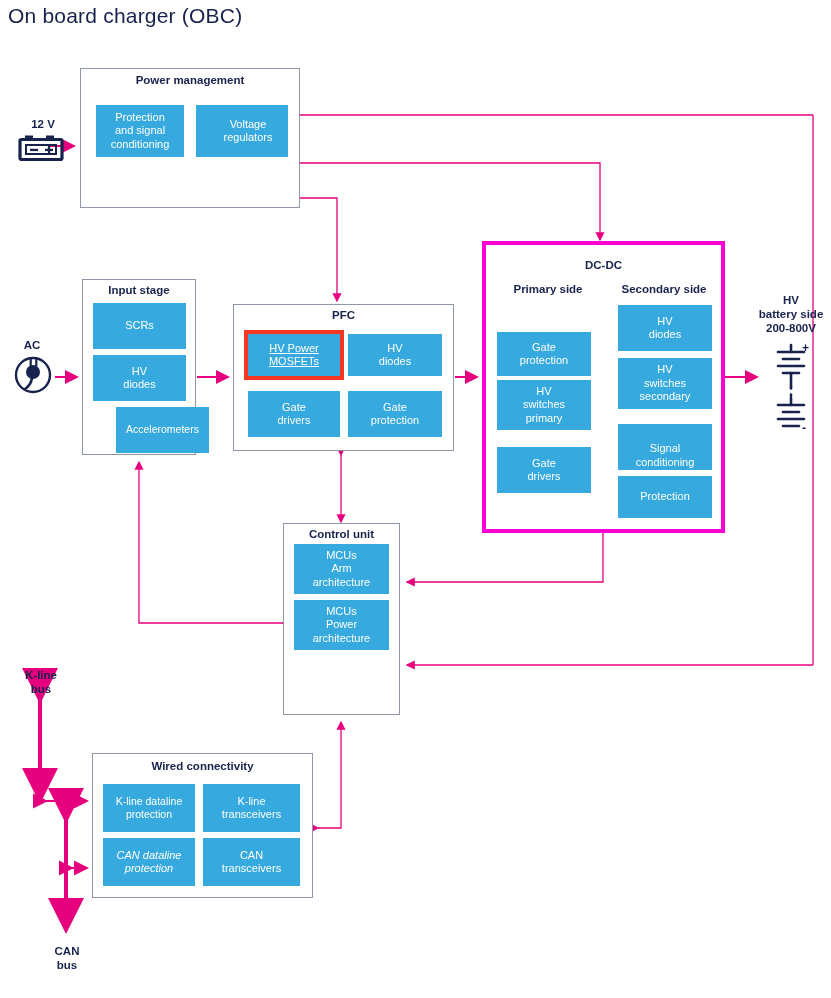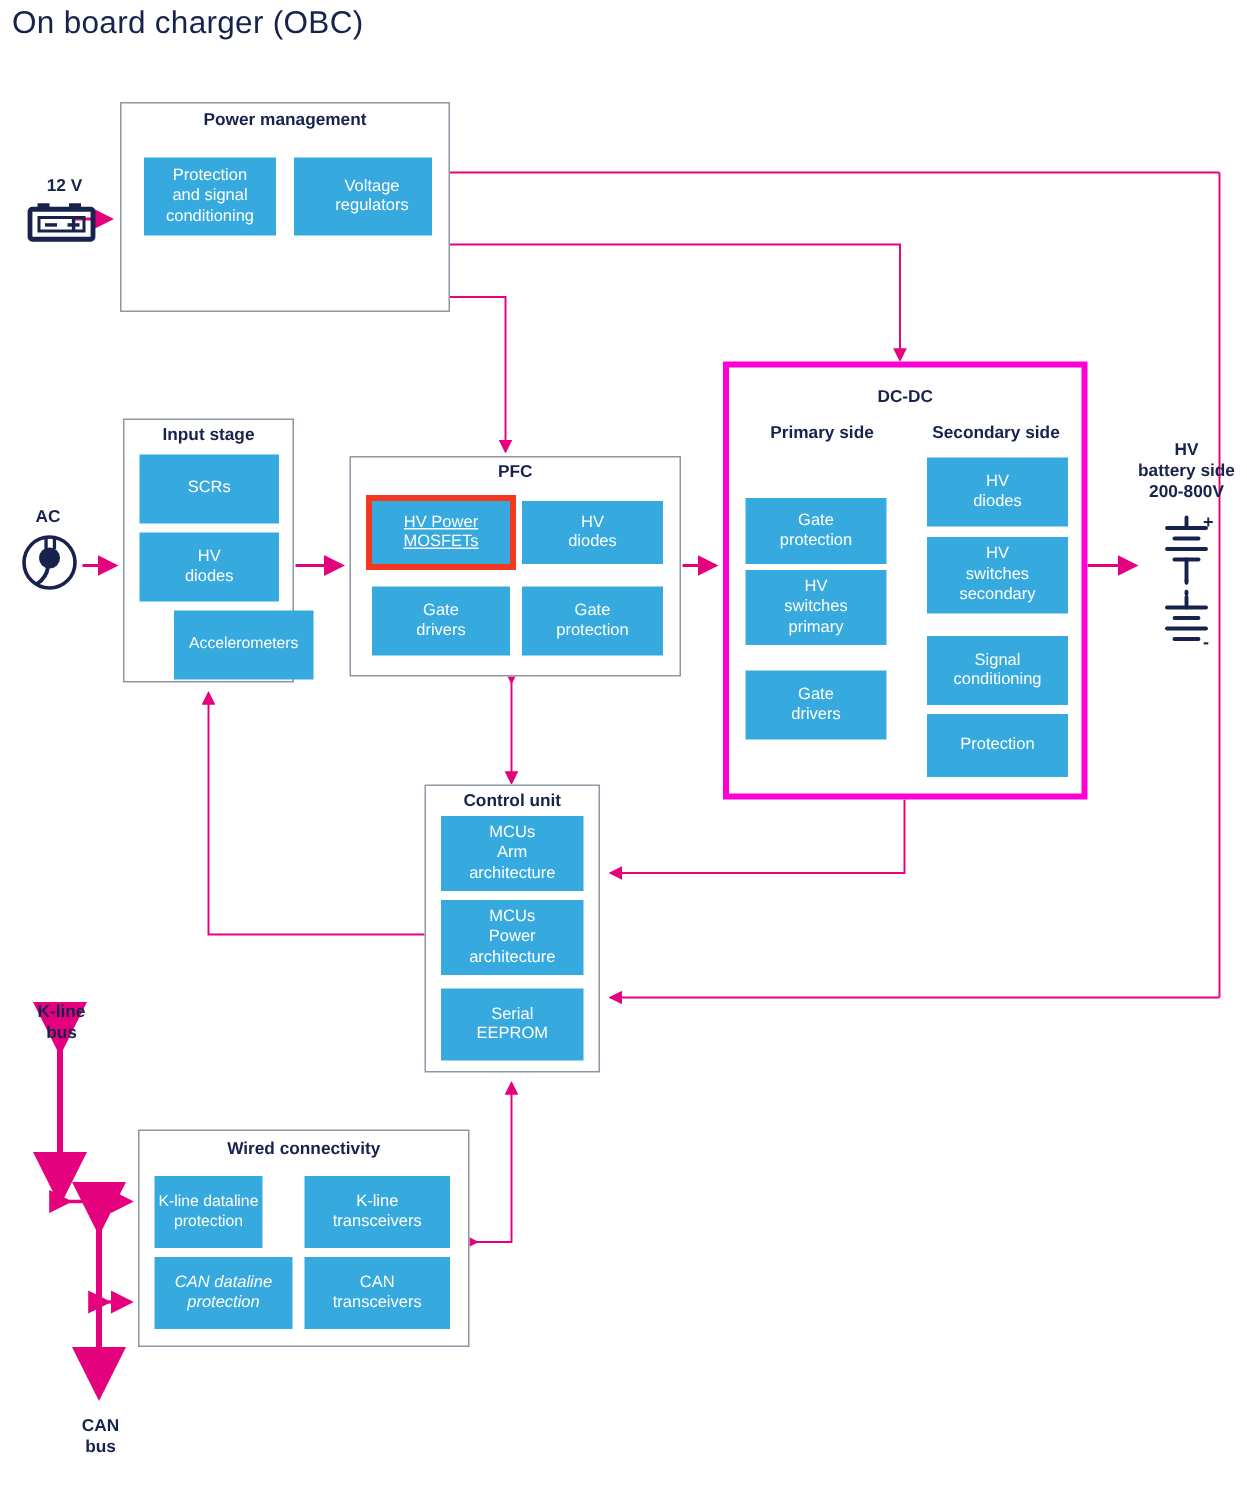--- a/index.html
+++ b/index.html
@@ -209,50 +209,46 @@
 
   <div class="blk" style="left:618px;top:305px;width:94px;height:46px;">
     <span style="white-space:pre-line;">HV
 diodes</span>
   </div>
   <div class="blk" style="left:618px;top:358px;width:94px;height:51px;">
     <span style="white-space:pre-line;">HV
 switches
 secondary</span>
   </div>
-  <div class="blk" style="left:618px;top:424px;width:94px;height:46px;">
+  <div class="blk" style="left:618px;top:424px;width:94px;height:46px;align-items:flex-end;">
     <span style="white-space:pre-line;">Signal
 conditioning</span>
   </div>
   <div class="blk" style="left:618px;top:476px;width:94px;height:42px;">
     <span style="white-space:pre-line;">Protection</span>
   </div>
 
   <div class="group" style="left:283px;top:523px;width:117px;height:192px;">
     <div class="gtitle" style="top:4px;">Control unit</div>
   </div>
   <div class="blk" style="left:294px;top:544px;width:95px;height:50px;">
     <span style="white-space:pre-line;">MCUs
 Arm
 architecture</span>
   </div>
   <div class="blk" style="left:294px;top:600px;width:95px;height:50px;">
     <span style="white-space:pre-line;">MCUs
 Power
 architecture</span>
   </div>
-  <div class="blk" style="left:294px;top:659px;width:95px;height:48px;">
-    <span style="white-space:pre-line;">Serial
-EEPROM</span>
-  </div>
 
   <div class="group" style="left:92px;top:753px;width:221px;height:145px;">
     <div class="gtitle" style="top:6px;">Wired connectivity</div>
   </div>
-  <div class="blk" style="left:103px;top:784px;width:72px;height:48px;">
+  <div class="blk" style="left:103px;top:784px;width:92px;height:48px;">
     <span style="white-space:pre-line;font-size:10.5px;">K-line dataline
 protection</span>
   </div>
   <div class="blk" style="left:203px;top:784px;width:97px;height:48px;">
     <span style="white-space:pre-line;">K-line
 transceivers</span>
   </div>
   <div class="blk" style="left:103px;top:838px;width:92px;height:48px;">
     <span style="white-space:pre-line;font-size:11px;font-style:italic;">CAN dataline
 protection</span>

